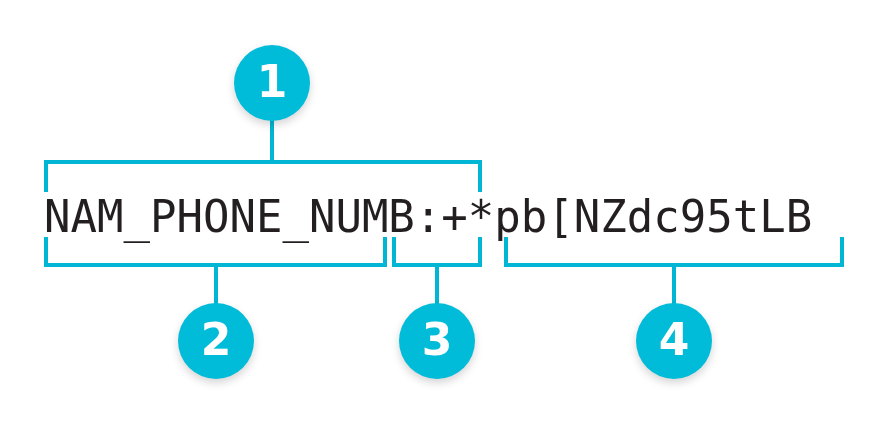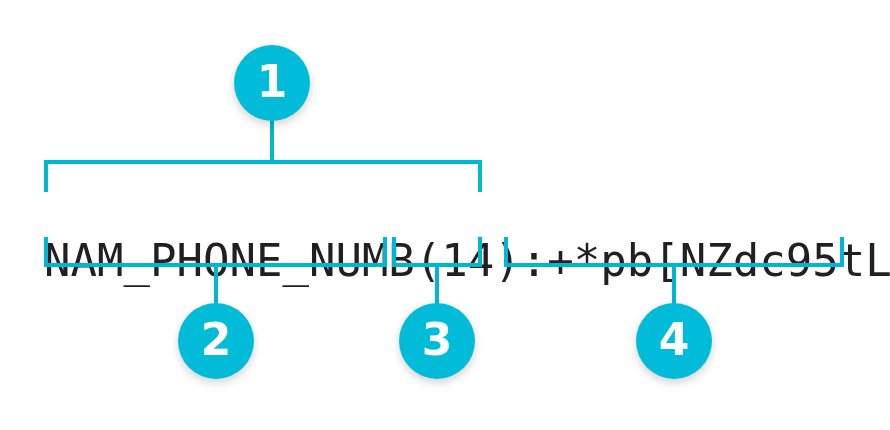--- a/index.html
+++ b/index.html
@@ -28,21 +28,20 @@
     height: 62px;
     display: flex;
     align-items: center;
     font-family: "DejaVu Sans Mono", "Liberation Mono", monospace;
     font-size: 44px;
     letter-spacing: 0px;
     line-height: 62px;
     color: #231f20;
     white-space: pre;
     font-weight: 400;
-    margin-top: 44px;
   }
   .code-line span {
     display: inline;
     white-space: pre;
   }
 
   
   .bracket {
     position: absolute;
     box-sizing: border-box;
@@ -100,21 +99,21 @@
 <div id="stage">
 
   <div class="stem" style="left:270px; top:120px; height:42px;"></div>
   <div class="badge" style="left:234px; top:45px;">
     <span class="badge-num">1</span>
   </div>
 
   <div class="bracket up" style="left:44px; top:160px; width:438px; height:32px;"></div>
 
   <div class="code-line">
-    <span>NAM_PHONE_NUMB</span><span>(14)</span><span>:+*pb[NZdc95tLB</span>
+    <span>NAM_PHONE_NUMB</span><span>:+*pb[NZdc95tLB</span>
   </div>
 
   <div class="bracket down" style="left:44px; top:237px; width:343px; height:30px;"></div>
   <div class="stem" style="left:214px; top:265px; height:44px;"></div>
   <div class="badge" style="left:178px; top:303px;">
     <span class="badge-num">2</span>
   </div>
 
   <div class="bracket down" style="left:392px; top:237px; width:90px; height:30px;"></div>
   <div class="stem" style="left:435px; top:265px; height:44px;"></div>

